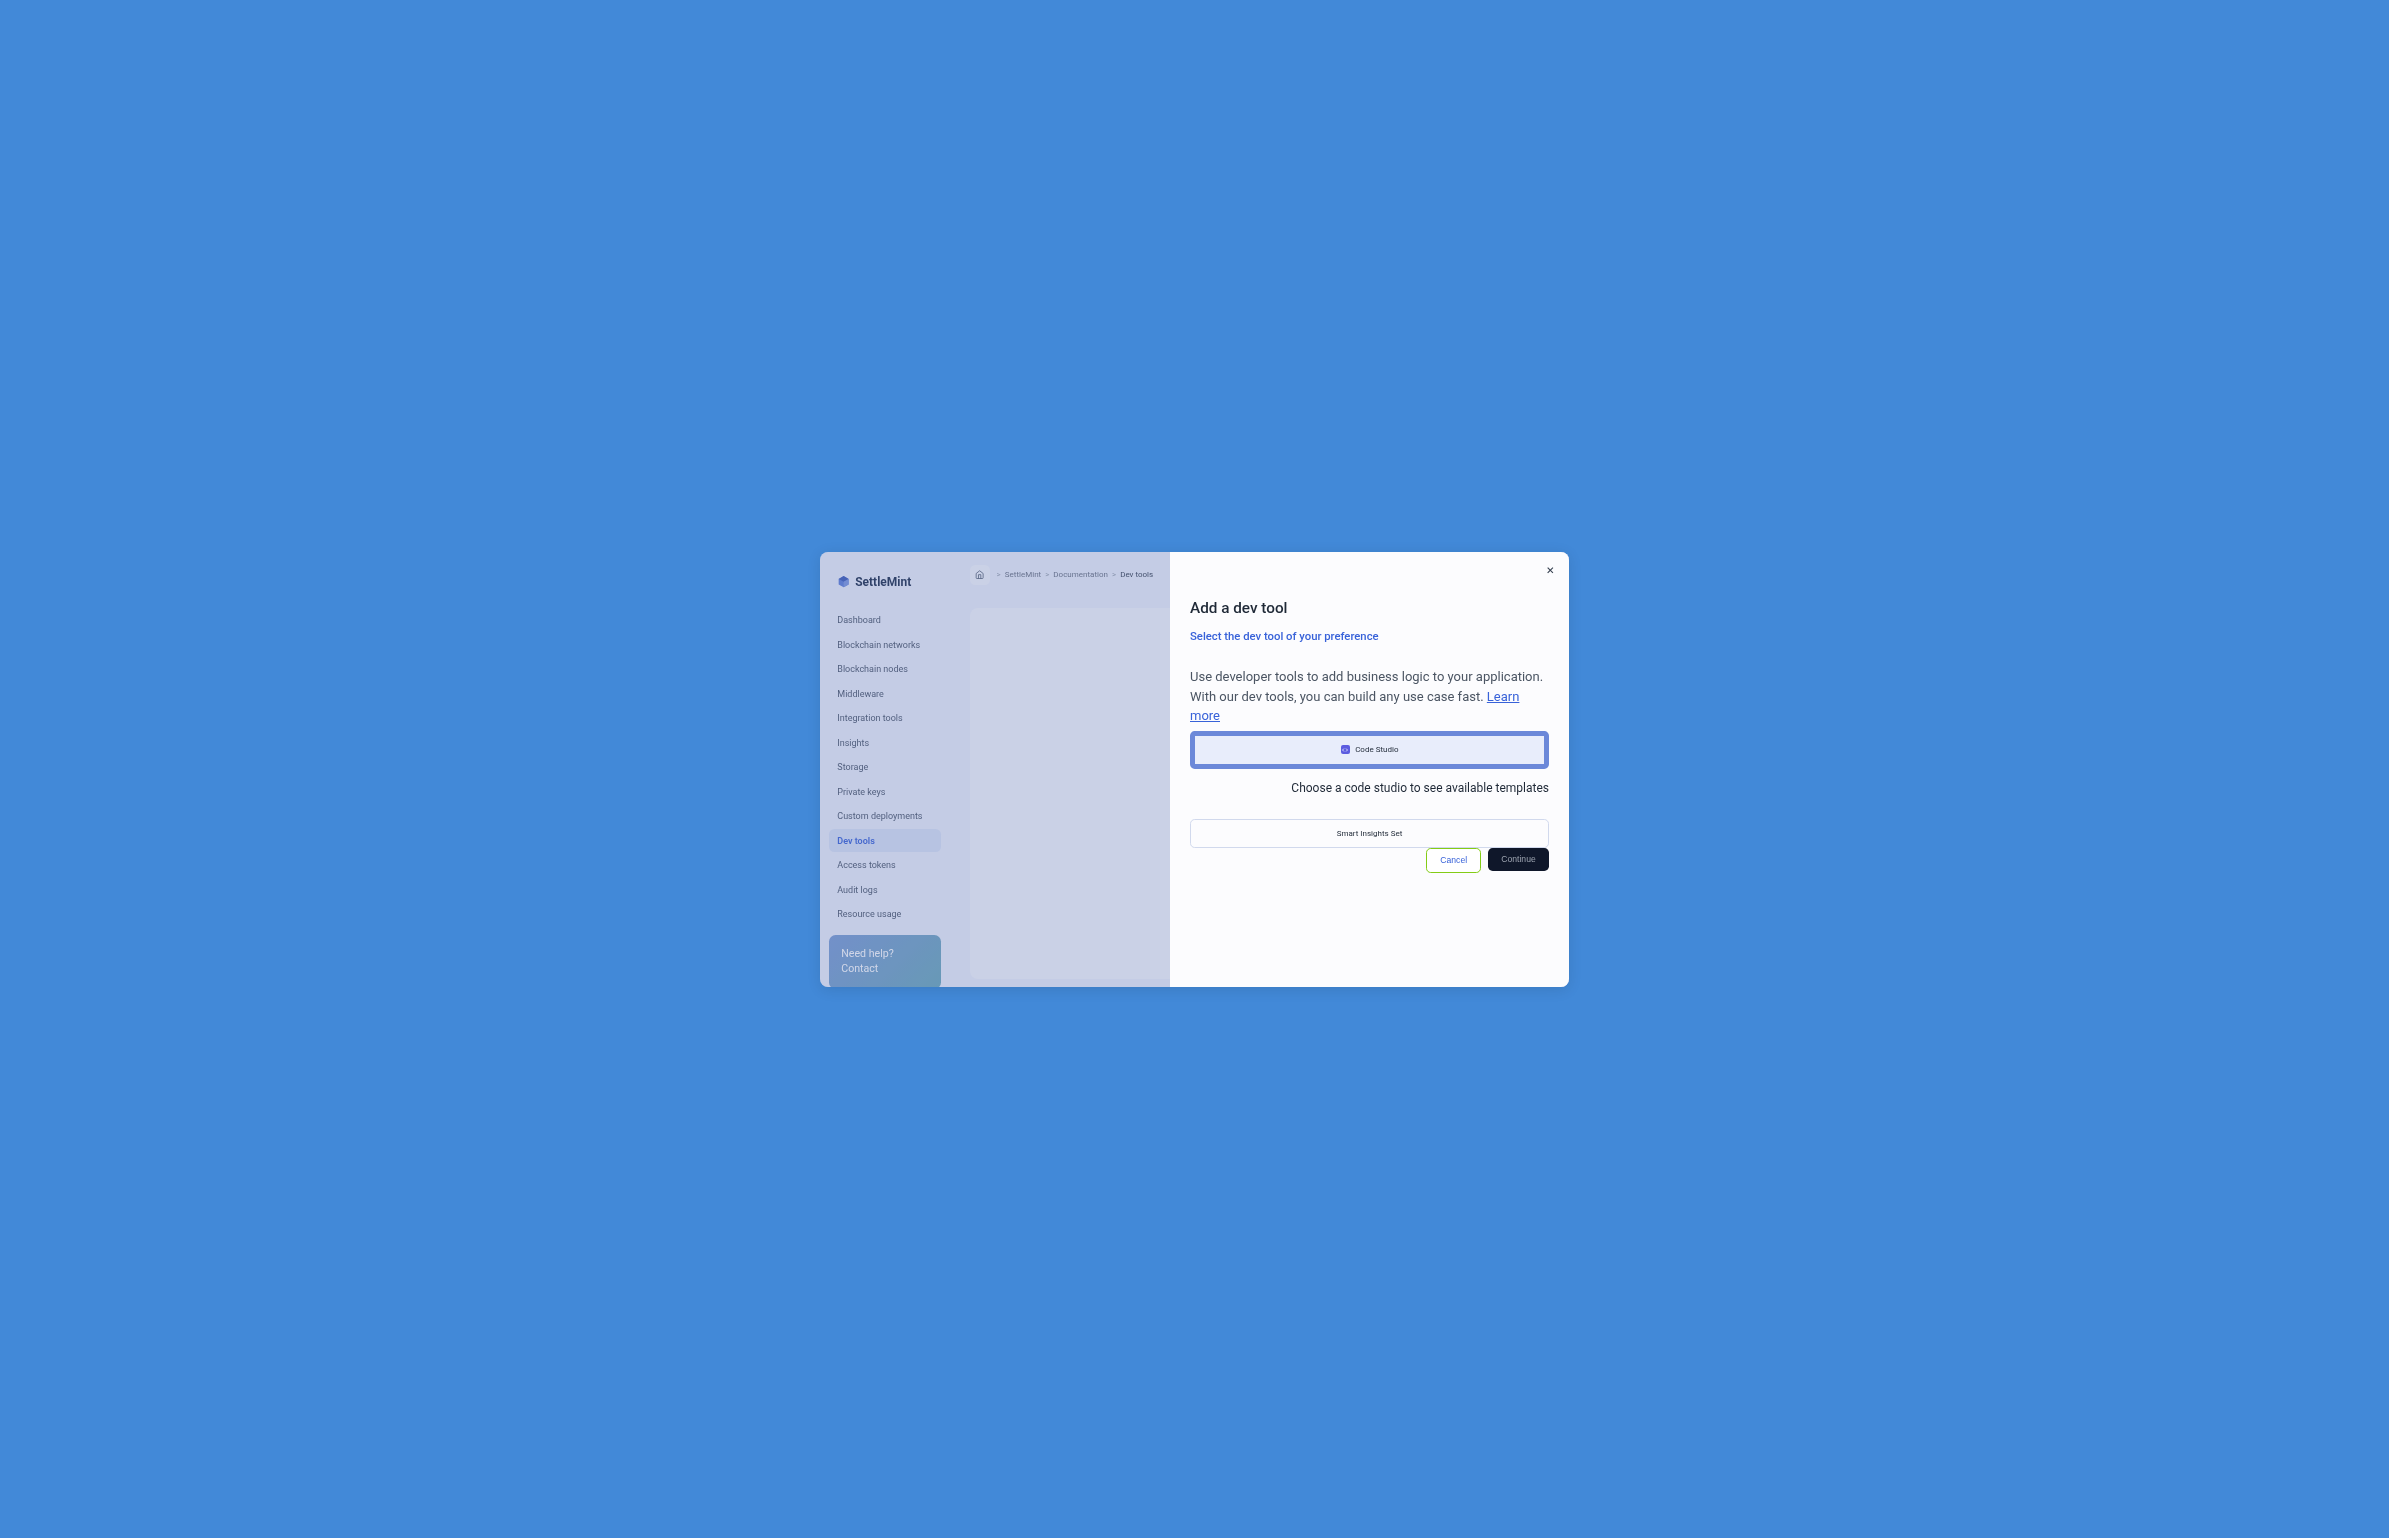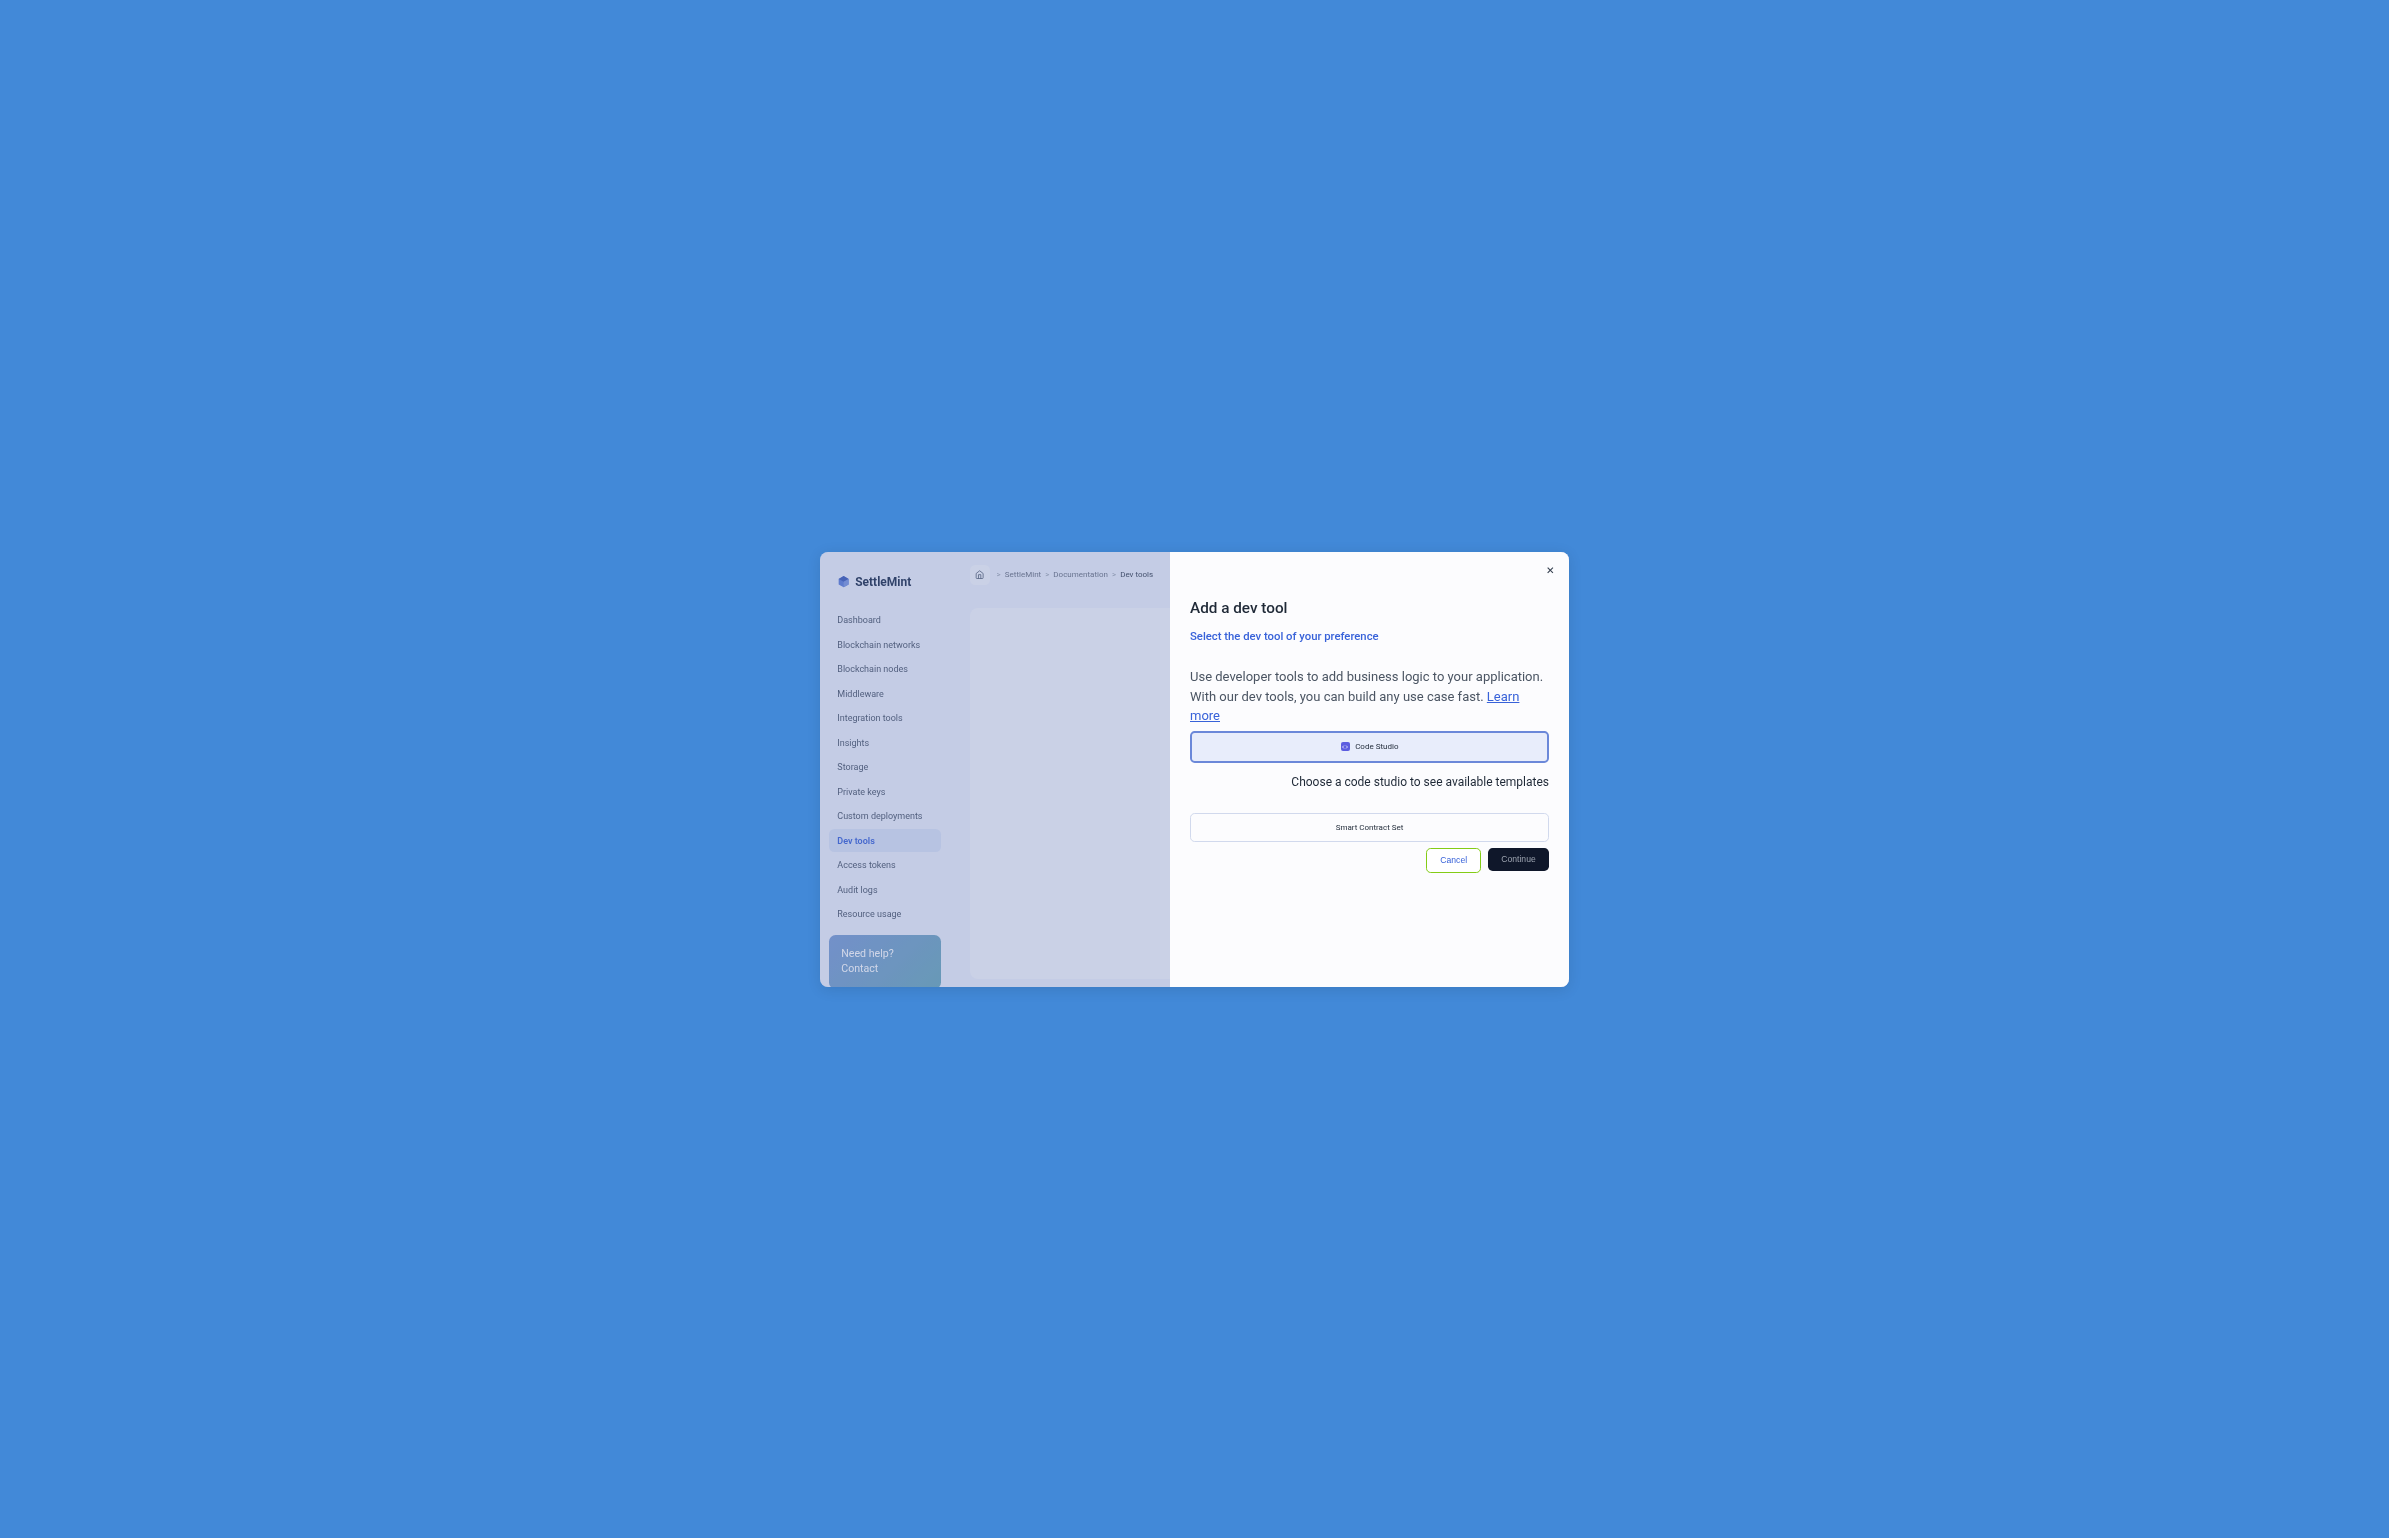--- a/index.html
+++ b/index.html
@@ -178,21 +178,21 @@
       font-size: 13px;
       color: #4b5563;
       line-height: 1.5;
       margin-bottom: 5px;
     }
     .modal-desc a {
       color: #3862d9;
       text-decoration: underline;
     }
     .option-card {
-      border: 2px solid #0369a1;
+      border: 5px solid #0369a1;
       border-radius: 4.7px;
       padding: 9.3px;
       text-align: center;
       cursor: pointer;
       margin-bottom: 12px;
       display: flex;
       align-items: center;
       justify-content: center;
       gap: 5.3px;
       font-size: 8px;
@@ -328,21 +328,21 @@
       <span class="option-icon">
         <svg width="6" height="6" viewBox="0 0 24 24" fill="none" stroke="white" stroke-width="3">
           <polyline points="16 18 22 12 16 6"></polyline>
           <polyline points="8 6 2 12 8 18"></polyline>
         </svg>
       </span>
       <span>Code Studio</span>
     </div>
     <div class="section-label">Choose a code studio to see available templates</div>
     <div class="template-card">
-      <span>Smart Contract Set</span>
+      <span>Smart Insights Set</span>
     </div>
     <div class="modal-footer">
       <button class="btn btn-cancel">Cancel</button>
       <button class="btn btn-continue" disabled="">Continue</button>
     </div>
   </div>
 </div>
 
 
 </body></html>

